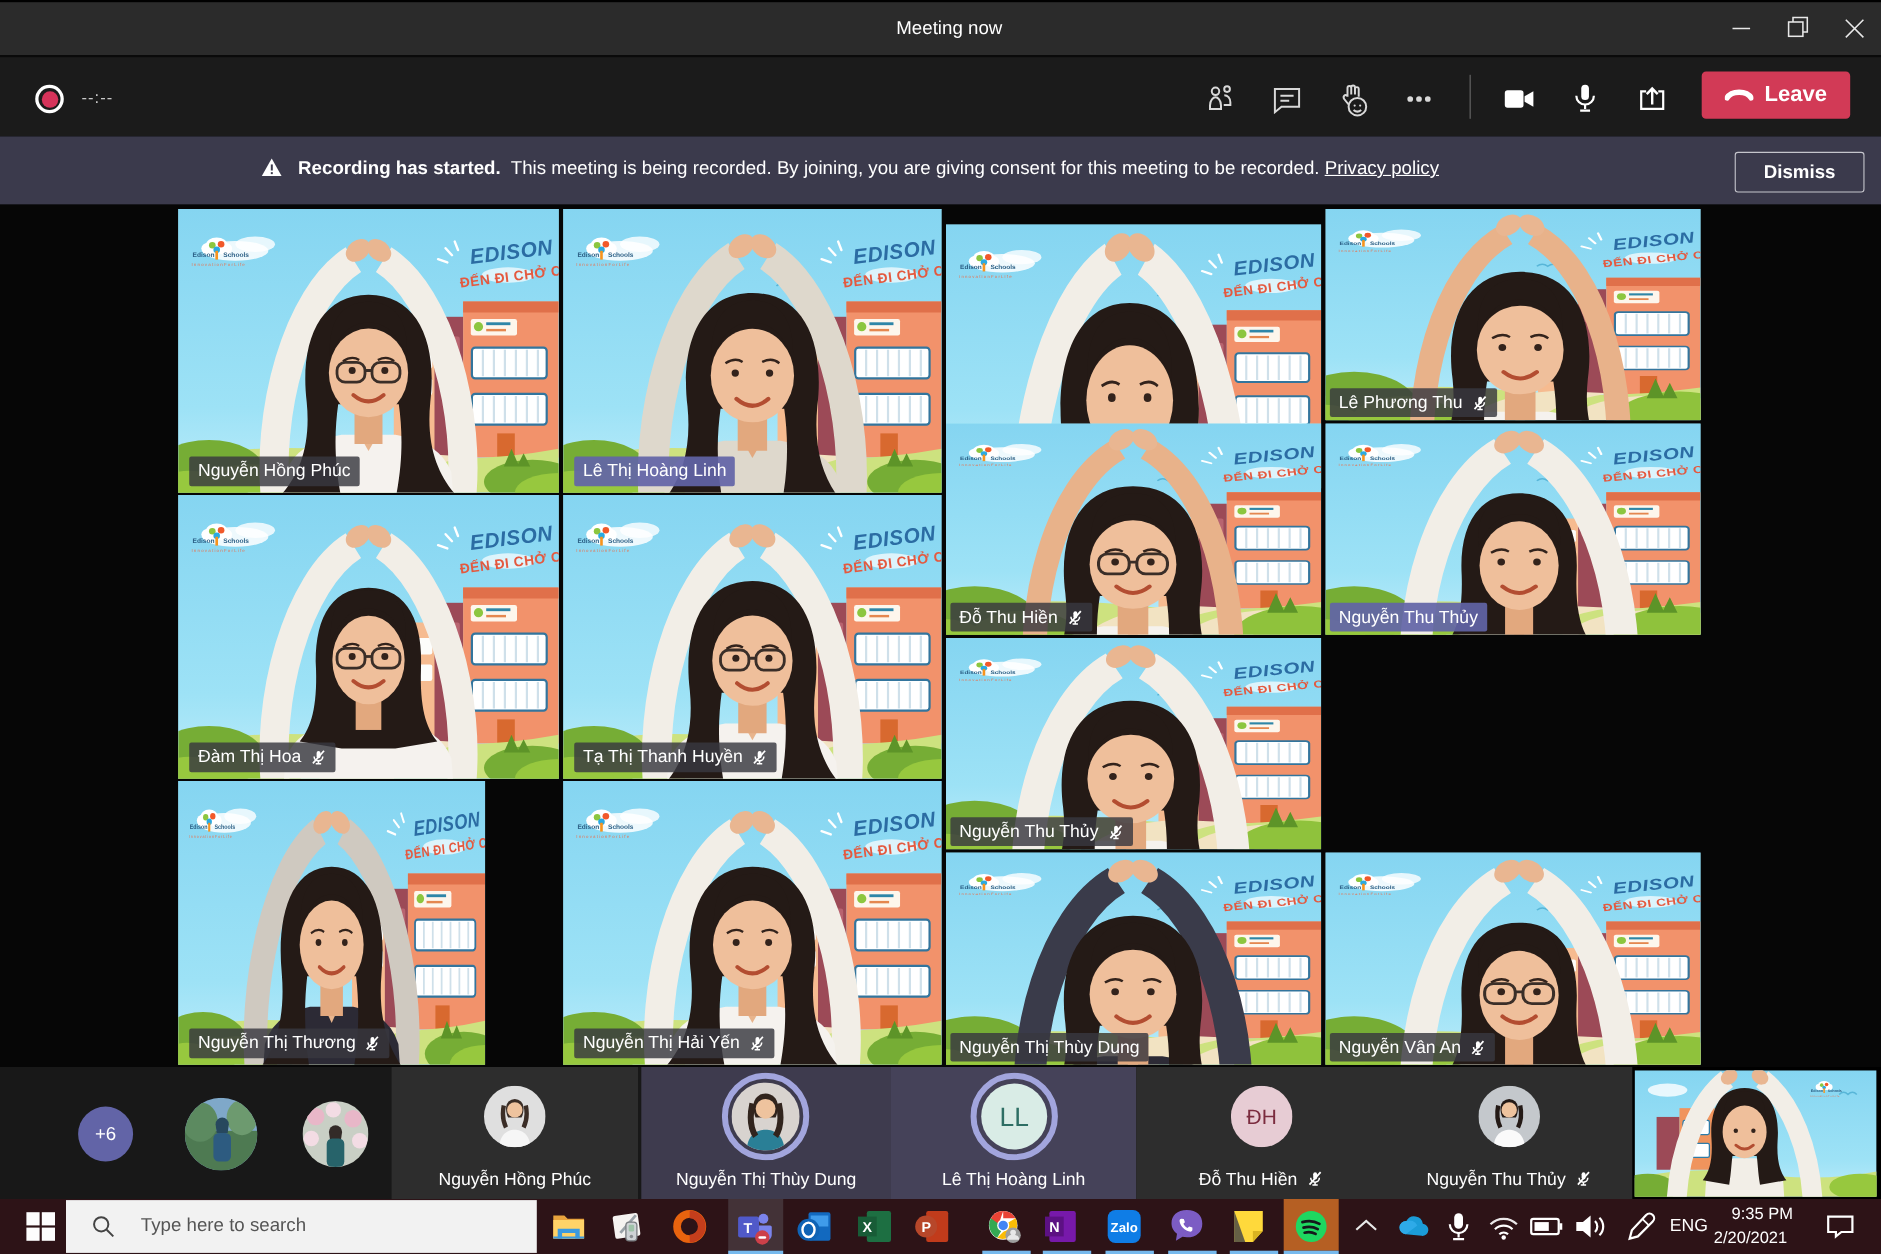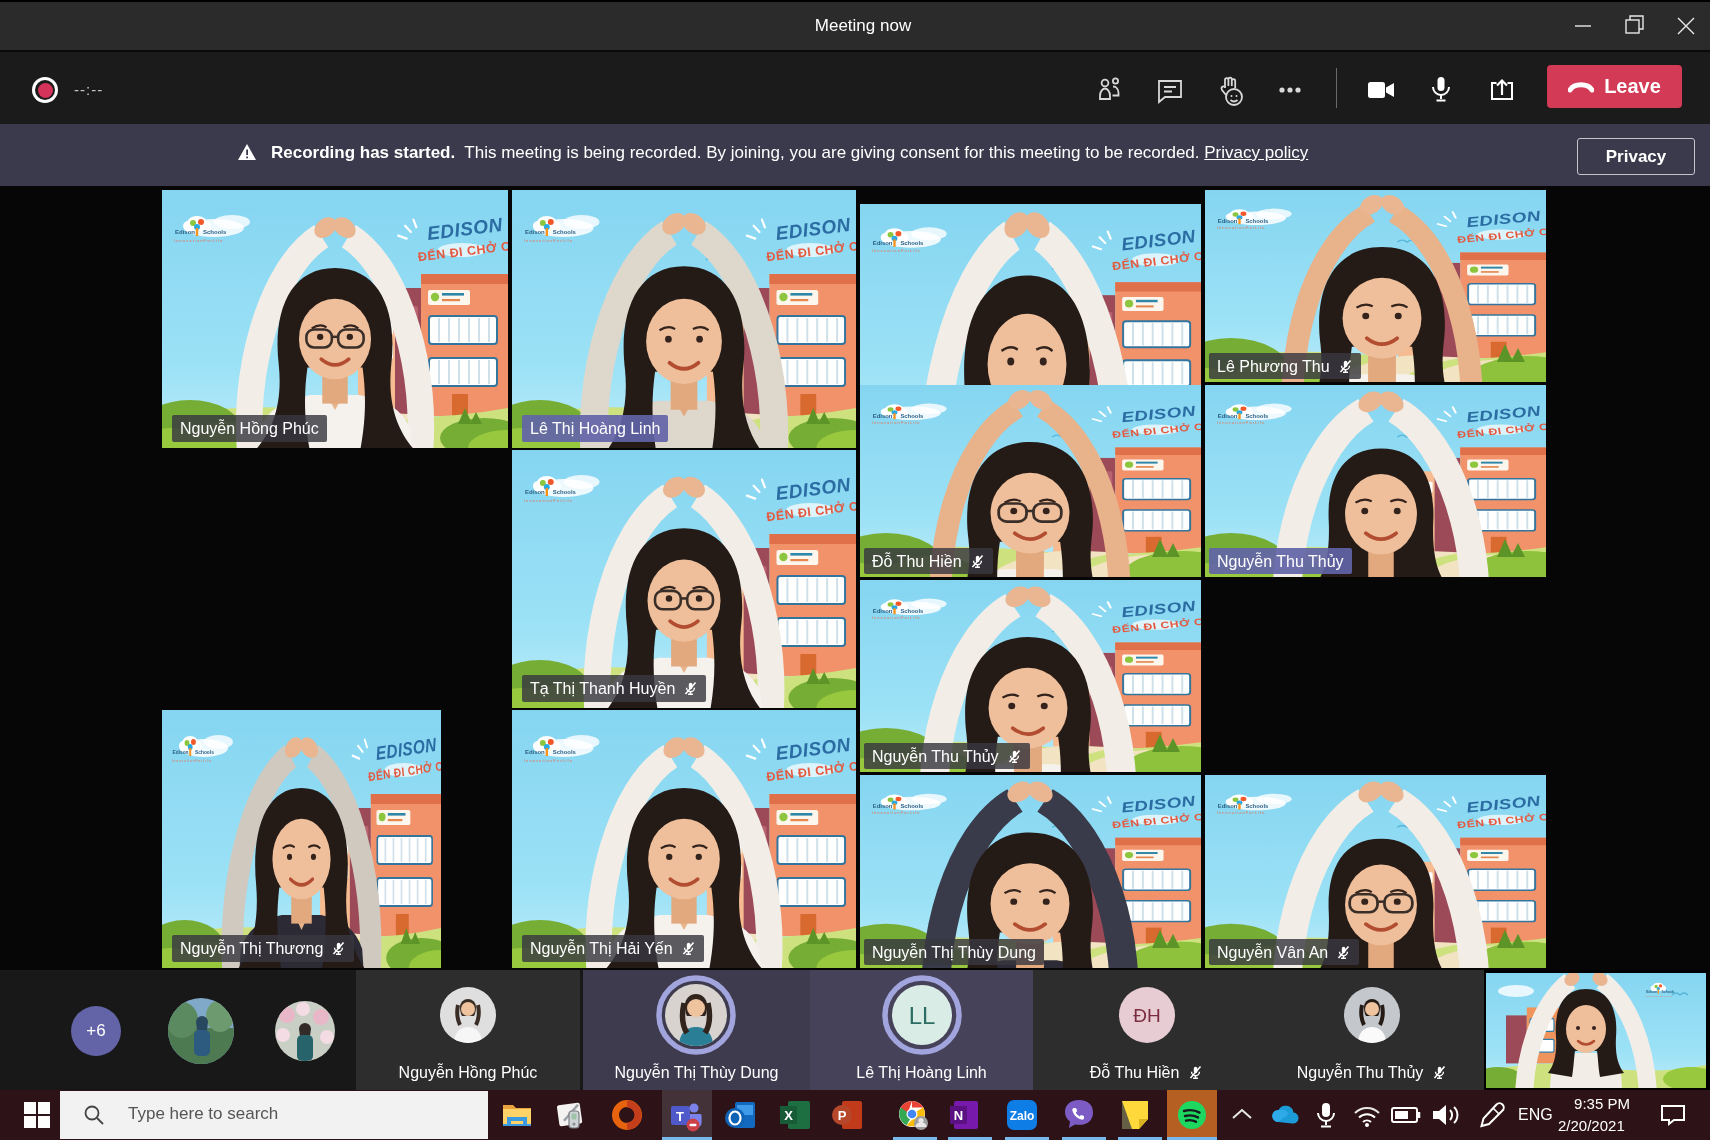--- a/index.html
+++ b/index.html
@@ -333,21 +333,21 @@
   <div id="leavebtn"><svg style="width:26px;height:16px;vertical-align:-2px;margin-right:10px" viewBox="0 0 26 14">
         <path d="M2 10 C6 3 20 3 24 10" stroke="#fff" stroke-width="5" fill="none" stroke-linecap="round"></path>
       </svg>Leave</div>
 
   <div id="banner" class="abs">
     <div class="msg"><svg style="width:20px;height:18px;vertical-align:-3px;margin-right:14px" viewBox="0 0 20 18">
           <path d="M10 1 L19 17 H1 Z" fill="#fff"></path>
           <rect x="9.2" y="6.5" width="1.8" height="5.5" fill="#3b3a4c"></rect>
           <rect x="9.2" y="13.5" width="1.8" height="1.8" fill="#3b3a4c"></rect>
         </svg><b>Recording has started.&nbsp;</b> This meeting is being recorded. By joining, you are giving consent for this meeting to be recorded. <span style="text-decoration:underline">Privacy policy</span></div>
-    <div id="dismiss">Privacy</div>
+    <div id="dismiss">Dismiss</div>
   </div>
 
   <div id="videoarea" class="abs"></div>
 
   <div class="vtile" style="left:162px;top:190px;width:346px;height:258px">
     <svg viewBox="0 0 346 258" preserveAspectRatio="none">
         <use href="#scene"></use>
         <g transform="translate(173,150) scale(1.06) translate(-173,-150)">
           <use href="#pLWg"></use>
         </g>
@@ -355,20 +355,31 @@
     <div class="nlabel">Nguyễn Hồng Phúc</div>
   </div>
   <div class="vtile" style="left:512px;top:190px;width:344px;height:258px">
     <svg viewBox="0 0 346 258" preserveAspectRatio="none">
         <use href="#scene"></use>
         <g transform="translate(173,129) scale(1.12) translate(-173,-129)">
           <use href="#pGW"></use>
         </g>
       </svg>
     <div class="nlabel purple">Lê Thị Hoàng Linh</div>
+  </div>
+  <div class="vtile" style="left:162px;top:450px;width:346px;height:258px">
+    <svg viewBox="0 0 346 258" preserveAspectRatio="none">
+        <use href="#scene"></use>
+        <g transform="translate(173,150) scale(1.06) translate(-173,-150)">
+          <use href="#pBWg"></use>
+        </g>
+      </svg>
+    <div class="nlabel">Đàm Thị Hoa <svg class="micoff" viewBox="0 0 16 16">
+          <use href="#micoffg"></use>
+        </svg></div>
   </div>
   <div class="vtile" style="left:512px;top:450px;width:344px;height:258px">
     <svg viewBox="0 0 346 258" preserveAspectRatio="none">
         <use href="#scene"></use>
         <g transform="translate(173,129) scale(1.08) translate(-173,-129)">
           <use href="#pLWg"></use>
         </g>
       </svg>
     <div class="nlabel">Tạ Thị Thanh Huyền <svg class="micoff" viewBox="0 0 16 16">
           <use href="#micoffg"></use>

